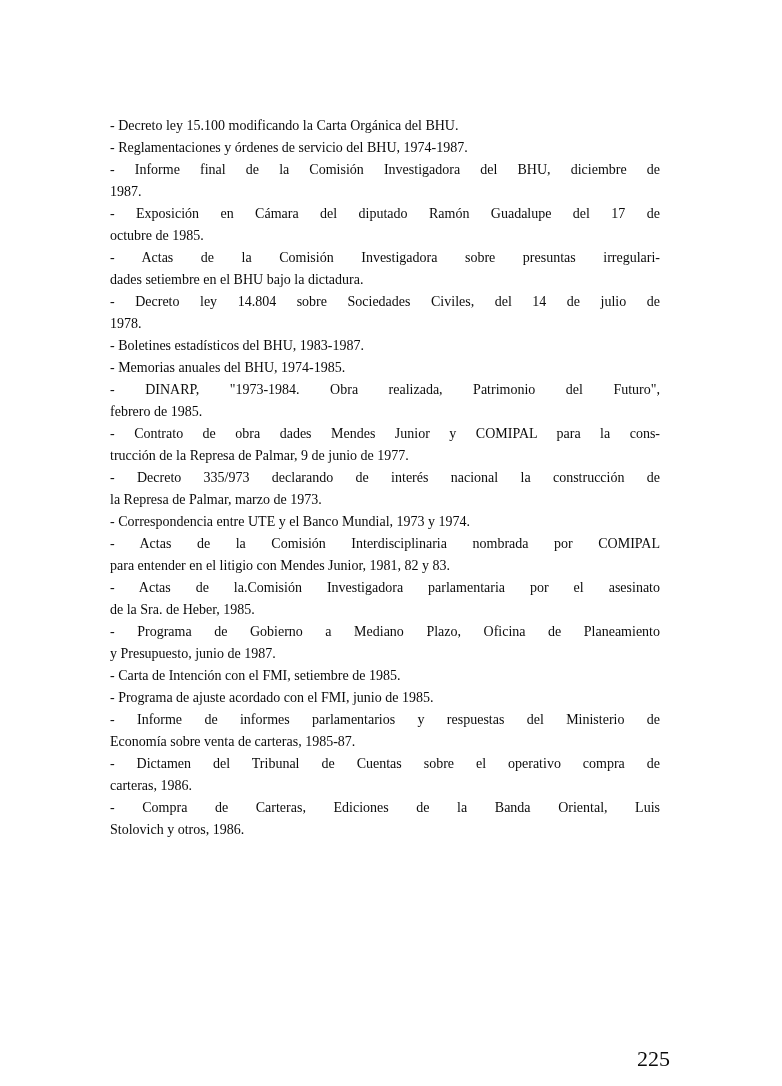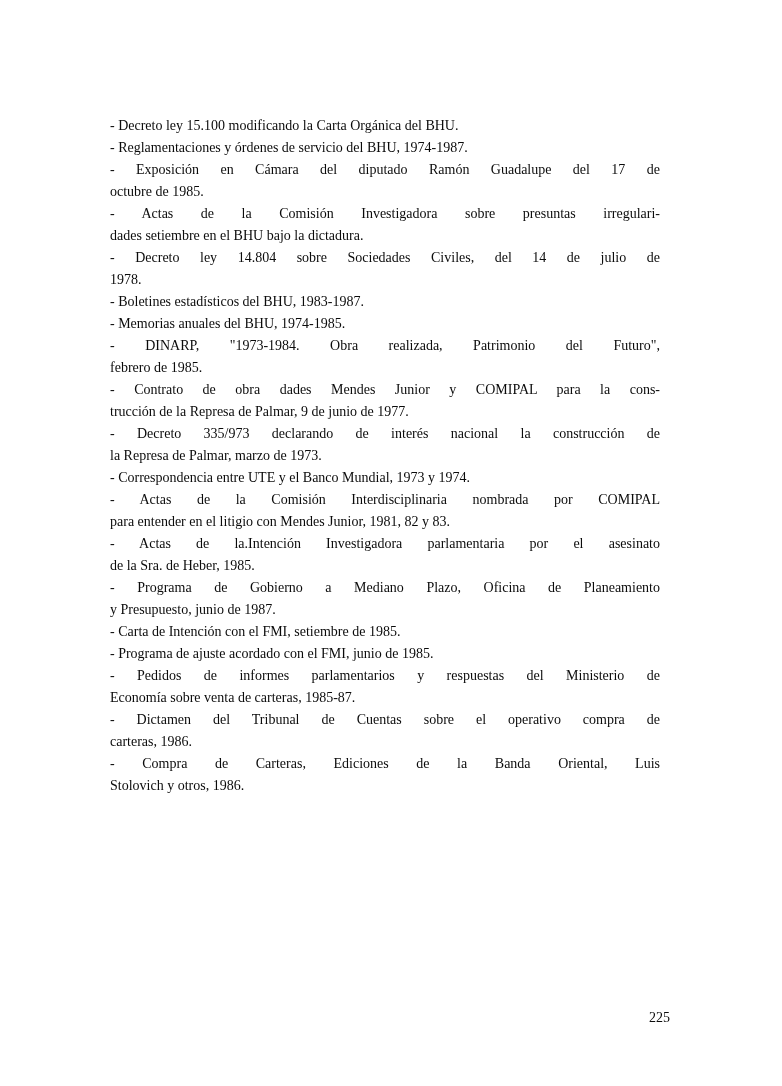--- a/index.html
+++ b/index.html
@@ -32,37 +32,41 @@
     white-space: normal;
   }
   .ln.j {
     text-align: justify;
     text-align-last: justify;
     text-justify: inter-word;
   }
   .page-number {
     position: absolute;
     left: 110px;
-    top: 1007px;
+    top: 1048px;
     width: 560px;
     text-align: right;
-    font-size: 14px;
+    font-size: 22px;
     line-height: 22px;
   }
 </style>
 </head>
 <body>
 
 <main>
   <section class="text-block" id="bibliography-list">
       <p class="entry">
         <span class="ln">- Decreto ley 15.100 modificando la Carta Orgánica del BHU.</span>
       </p>
       <p class="entry">
         <span class="ln">- Reglamentaciones y órdenes de servicio del BHU, 1974-1987.</span>
+      </p>
+      <p class="entry">
+        <span class="ln j">- Informe final de la Comisión Investigadora del BHU, diciembre de</span>
+        <span class="ln">1987.</span>
       </p>
       <p class="entry">
         <span class="ln j">- Exposición en Cámara del diputado Ramón Guadalupe del 17 de</span>
         <span class="ln">octubre de 1985.</span>
       </p>
       <p class="entry">
         <span class="ln j">- Actas de la Comisión Investigadora sobre presuntas irregulari-</span>
         <span class="ln">dades setiembre en el BHU bajo la dictadura.</span>
       </p>
       <p class="entry">
@@ -88,35 +92,35 @@
         <span class="ln">la Represa de Palmar, marzo de 1973.</span>
       </p>
       <p class="entry">
         <span class="ln">- Correspondencia entre UTE y el Banco Mundial, 1973 y 1974.</span>
       </p>
       <p class="entry">
         <span class="ln j">- Actas de la Comisión Interdisciplinaria nombrada por COMIPAL</span>
         <span class="ln">para entender en el litigio con Mendes Junior, 1981, 82 y 83.</span>
       </p>
       <p class="entry">
-        <span class="ln j">- Actas de la.Intención Investigadora parlamentaria por el asesinato</span>
+        <span class="ln j">- Actas de la.Comisión Investigadora parlamentaria por el asesinato</span>
         <span class="ln">de la Sra. de Heber, 1985.</span>
       </p>
       <p class="entry">
         <span class="ln j">- Programa de Gobierno a Mediano Plazo, Oficina de Planeamiento</span>
         <span class="ln">y Presupuesto, junio de 1987.</span>
       </p>
       <p class="entry">
         <span class="ln">- Carta de Intención con el FMI, setiembre de 1985.</span>
       </p>
       <p class="entry">
         <span class="ln">- Programa de ajuste acordado con el FMI, junio de 1985.</span>
       </p>
       <p class="entry">
-        <span class="ln j">- Pedidos de informes parlamentarios y respuestas del Ministerio de</span>
+        <span class="ln j">- Informe de informes parlamentarios y respuestas del Ministerio de</span>
         <span class="ln">Economía sobre venta de carteras, 1985-87.</span>
       </p>
       <p class="entry">
         <span class="ln j">- Dictamen del Tribunal de Cuentas sobre el operativo compra de</span>
         <span class="ln">carteras, 1986.</span>
       </p>
       <p class="entry">
         <span class="ln j">- Compra de Carteras, Ediciones de la Banda Oriental, Luis</span>
         <span class="ln">Stolovich y otros, 1986.</span>
       </p>

